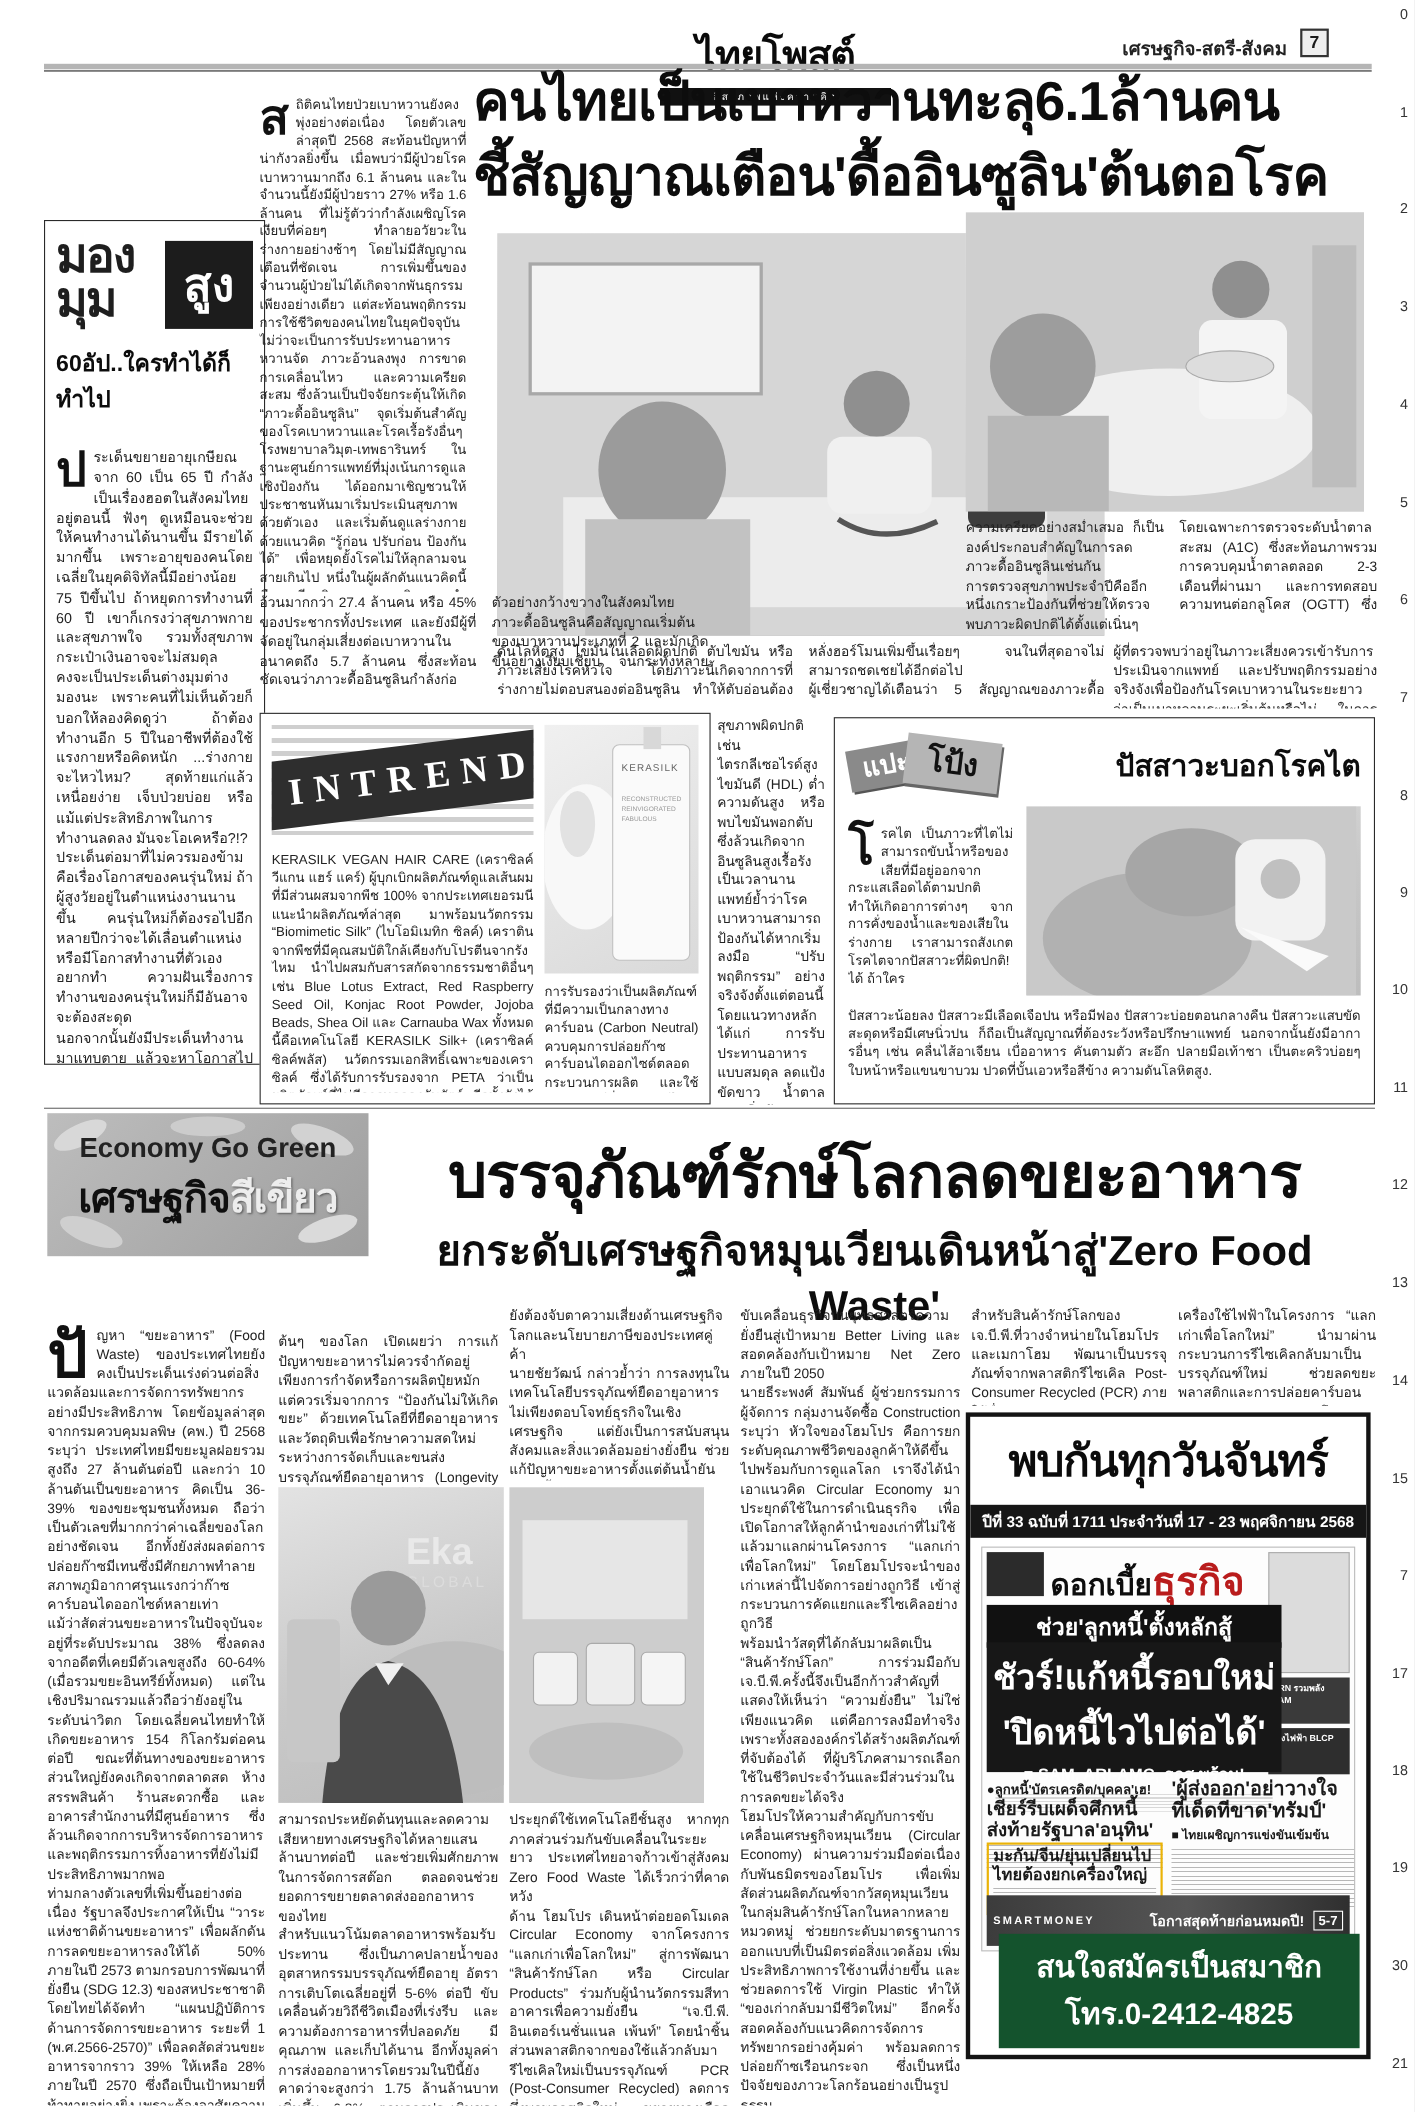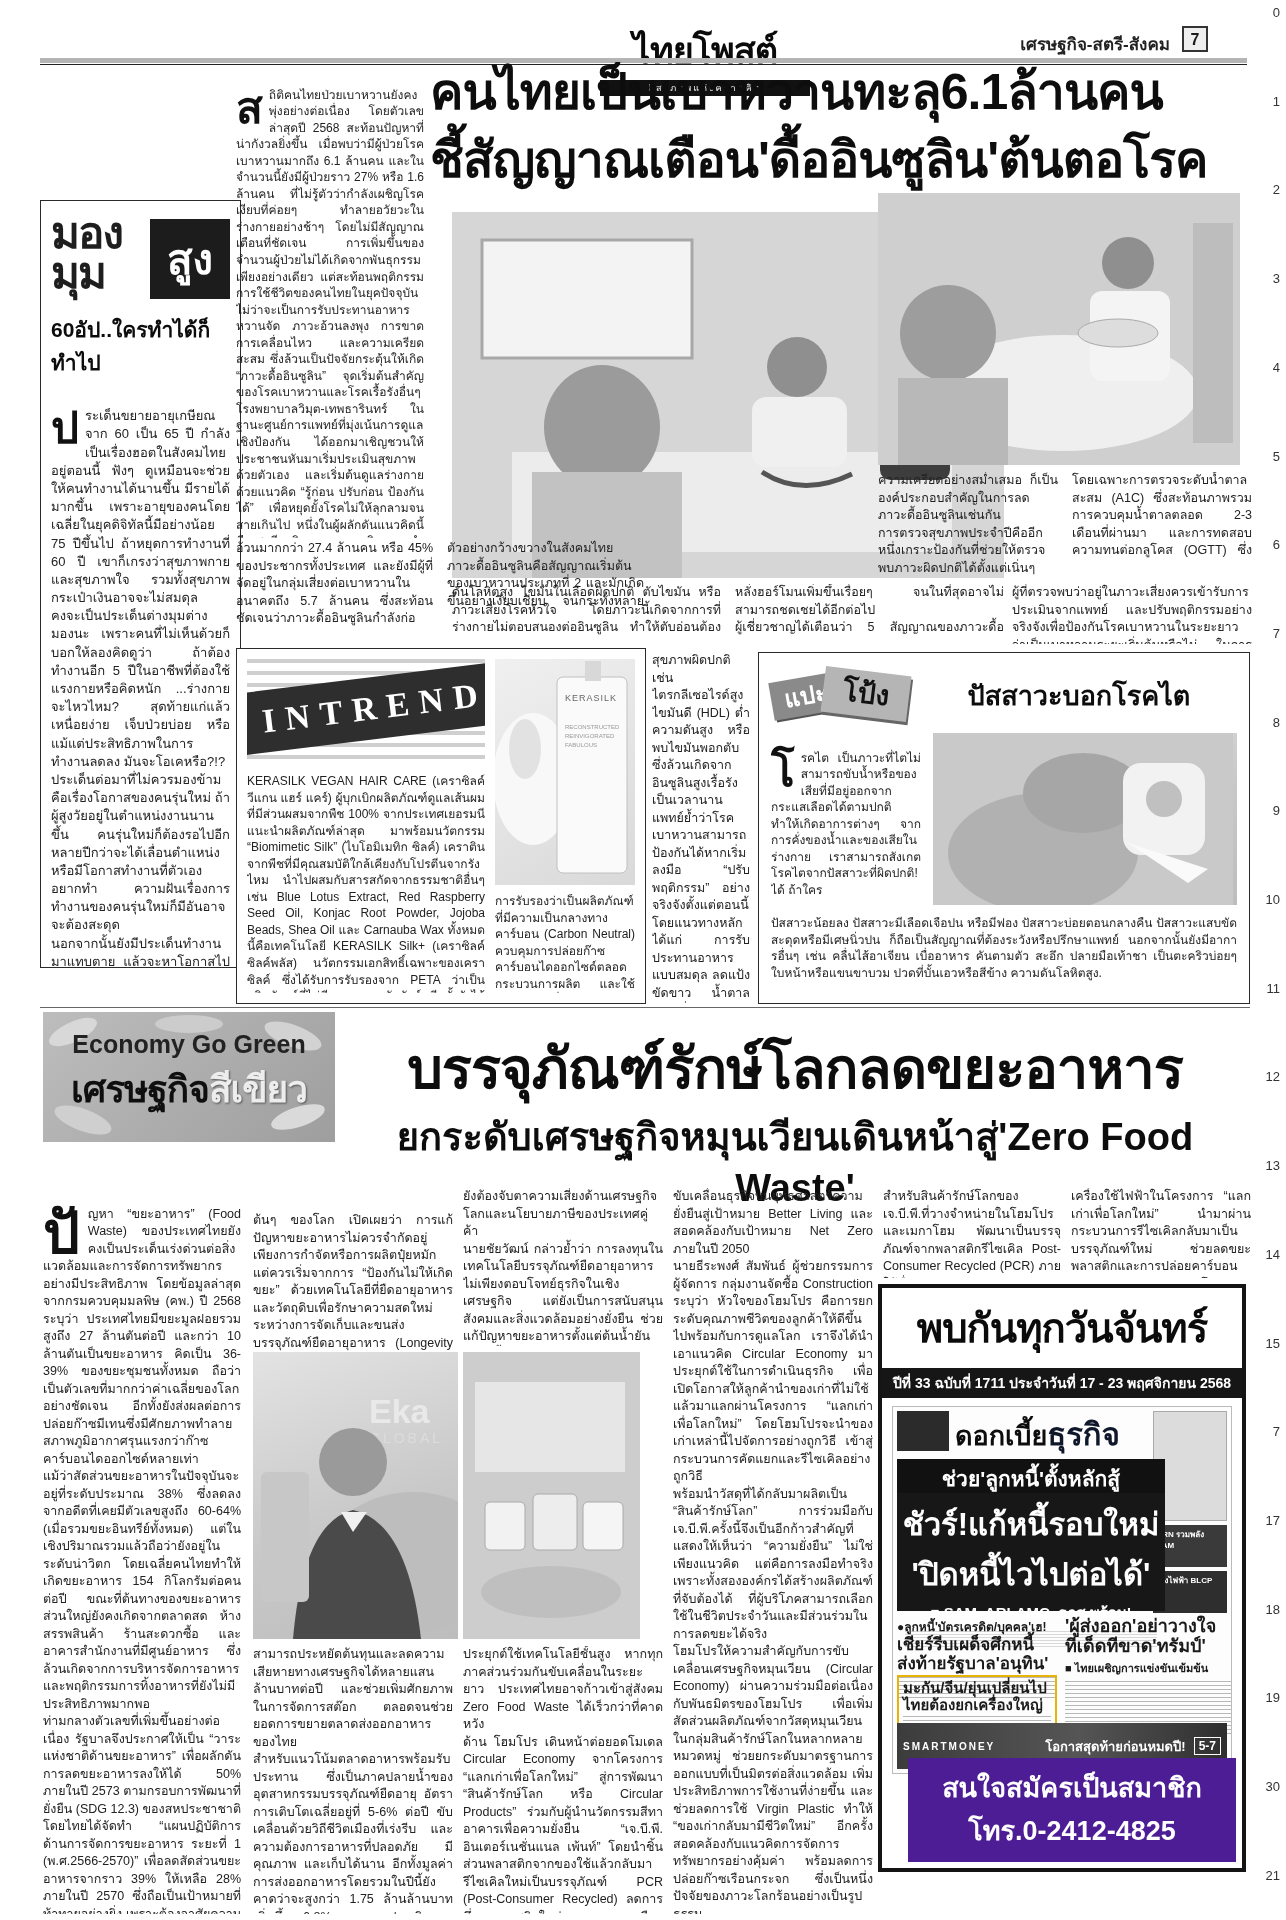--- a/index.html
+++ b/index.html
@@ -150,21 +150,21 @@
       <div class="txt txt-sm" style="margin-top:8px;flex:1;overflow:hidden;">การรับรองว่าเป็นผลิตภัณฑ์ที่มีความเป็นกลางทางคาร์บอน (Carbon Neutral) ควบคุมการปล่อยก๊าซคาร์บอนไดออกไซด์ตลอดกระบวนการผลิต และใช้บรรจุภัณฑ์ที่ย่อยสลายได้สูงสุด.</div>
     </div>
   </div>
 
   <div class="abs box block" style="left:758px;top:652px;width:492px;height:352px;padding:10px 12px;">
     <div style="display:flex;align-items:center;height:64px;">
       <div style="position:relative;width:150px;height:60px;">
         <div style="position:absolute;left:0;top:12px;width:70px;height:38px;background:#8a8a8a;transform:rotate(-10deg);color:#fff;font-size:24px;font-weight:bold;text-align:center;line-height:38px;box-shadow:2px 2px 0 #555;">แปะ</div>
         <div style="position:absolute;left:52px;top:6px;width:86px;height:46px;background:#b5b5b5;transform:rotate(7deg);color:#111;font-size:28px;font-weight:bold;text-align:center;line-height:46px;box-shadow:2px 3px 0 #666;">โป้ง</div>
       </div>
-      <div style="flex:1;text-align:center;font-size:27px;font-weight:bold;color:#0d0d0d;">ปัสสาวะบอกโรคไต</div>
+      <div style="flex:1;text-align:right;font-size:27px;font-weight:bold;color:#0d0d0d;">ปัสสาวะบอกโรคไต</div>
     </div>
     <div style="display:flex;gap:12px;margin-top:6px;">
       <div class="txt txt-sm" style="width:150px;height:172px;overflow:hidden;">
         <span class="dropcap">โ</span><span>รคไต เป็นภาวะที่ไตไม่สามารถขับน้ำหรือของเสียที่มีอยู่ออกจากกระแสเลือดได้ตามปกติ ทำให้เกิดอาการต่างๆ จากการคั่งของน้ำและของเสียในร่างกาย เราสามารถสังเกตโรคไตจากปัสสาวะที่ผิดปกติ! ได้ ถ้าใคร</span>
       </div>
       <div class="photo" style="flex:1;height:172px;">
         <svg width="300" height="172" viewBox="0 0 300 172">
           <rect width="300" height="172" fill="#c9c9c9"></rect>
           <ellipse cx="110" cy="120" rx="95" ry="60" fill="#b1b1b1"></ellipse>
           <ellipse cx="150" cy="60" rx="60" ry="40" fill="#a6a6a6"></ellipse>
@@ -241,21 +241,21 @@
   <div class="abs block txt" style="left:883px;top:1188px;width:178px;height:90px;">สำหรับสินค้ารักษ์โลกของเจ.บี.พี.ที่วางจำหน่ายในโฮมโปรและเมกาโฮม พัฒนาเป็นบรรจุภัณฑ์จากพลาสติกรีไซเคิล Post-Consumer Recycled (PCR) ภายใต้ชื่อรุ่น “JBP SMART SHELD-X 2in1” (เจ.บี.พี. สมาร์ทชิลด์เอ็กซ์ ทูอินวัน) ซึ่งได้วัตถุดิบจาก</div>
   <div class="abs block txt" style="left:1071px;top:1188px;width:180px;height:90px;">เครื่องใช้ไฟฟ้าในโครงการ “แลกเก่าเพื่อโลกใหม่” นำมาผ่านกระบวนการรีไซเคิลกลับมาเป็นบรรจุภัณฑ์ใหม่ ช่วยลดขยะพลาสติกและการปล่อยคาร์บอนจากกระบวนการผลิต โดยยังคงคุณภาพและความทนทานที่ตอบโจทย์ทั้งช่างมืออาชีพและเจ้าของบ้านยุคใหม่.</div>
 
   <div class="abs block" style="left:878px;top:1284px;width:368px;height:588px;border:4px solid #141414;background:#fff;">
     <div class="center" style="font-size:40px;font-weight:bold;margin-top:8px;letter-spacing:-1px;color:#0b0b0b;">พบกันทุกวันจันทร์</div>
     <div class="center" style="background:#161616;color:#fff;font-size:14px;font-weight:bold;padding:4px 0;margin-top:8px;">ปีที่ 33 ฉบับที่ 1711 ประจำวันที่ 17 - 23 พฤศจิกายน 2568</div>
 
     <div style="position:relative;margin:8px 10px 0;height:368px;border:1px solid #bbb;overflow:hidden;background:#fdfdfd;">
       <div style="position:absolute;left:4px;top:4px;width:52px;height:40px;background:#2b2b2b;"></div>
       <div style="position:absolute;left:62px;top:2px;">
-        <span style="font-size:27px;font-weight:bold;color:#0d0d0d;">ดอกเบี้ย</span><span style="font-size:31px;font-weight:bold;color:#0f172a;">ธุรกิจ</span>
+        <span style="font-size:27px;font-weight:bold;color:#0d0d0d;">ดอกเบี้ย</span><span style="font-size:36px;font-weight:bold;color:#b91c1c;">ธุรกิจ</span>
         <div style="font-size:7px;letter-spacing:1px;color:#555;">THE INTEREST NEWSPAPER</div>
         <div class="fake" style="width:160px;height:8px;margin-top:3px;"></div>
       </div>
       <div style="position:absolute;right:4px;top:4px;width:74px;">
         <div style="height:110px;background:#dcdcdc;border:1px solid #aaa;"></div>
         <div style="height:42px;background:#3a3a3a;margin-top:4px;color:#fff;font-size:8px;font-weight:bold;padding:3px;">ORN รวมพลัง BAM</div>
         <div style="height:42px;background:#2e2e2e;margin-top:4px;color:#fff;font-size:8px;font-weight:bold;padding:3px;">โรงไฟฟ้า BLCP</div>
       </div>
 
       <div style="position:absolute;left:4px;top:52px;width:268px;background:#111;color:#fff;font-size:21px;font-weight:bold;text-align:center;padding:3px 0;">ช่วย'ลูกหนี้'ตั้งหลักสู้</div>
@@ -285,19 +285,19 @@
         <div class="fake" style="height:20px;margin-top:3px;"></div>
       </div>
 
       <div style="position:absolute;left:4px;bottom:4px;right:4px;height:46px;background:linear-gradient(90deg,#3c3c3c,#555 55%,#2f2f2f);color:#fff;display:flex;align-items:center;gap:8px;padding:0 6px;">
         <span style="font-size:10px;letter-spacing:2px;font-weight:bold;">SMARTMONEY</span>
         <span style="font-size:13px;font-weight:bold;margin-left:auto;">โอกาสสุดท้ายก่อนหมดปี!</span>
         <span style="font-size:12px;font-weight:bold;border:1px solid #fff;padding:1px 4px;">5-7</span>
       </div>
     </div>
 
-    <div class="center" style="position:absolute;left:6px;right:6px;bottom:6px;background:#4c1d95;color:#fff;padding:8px 0 10px;margin-left:20px;">
+    <div class="center" style="position:absolute;left:6px;right:6px;bottom:6px;background:#14532d;color:#fff;padding:8px 0 10px;margin-left:20px;">
       <div style="font-size:27px;font-weight:bold;">สนใจสมัครเป็นสมาชิก</div>
       <div style="font-size:27px;font-weight:bold;">โทร.0-2412-4825</div>
     </div>
   </div>
 
 </div>
 
 </body></html>

